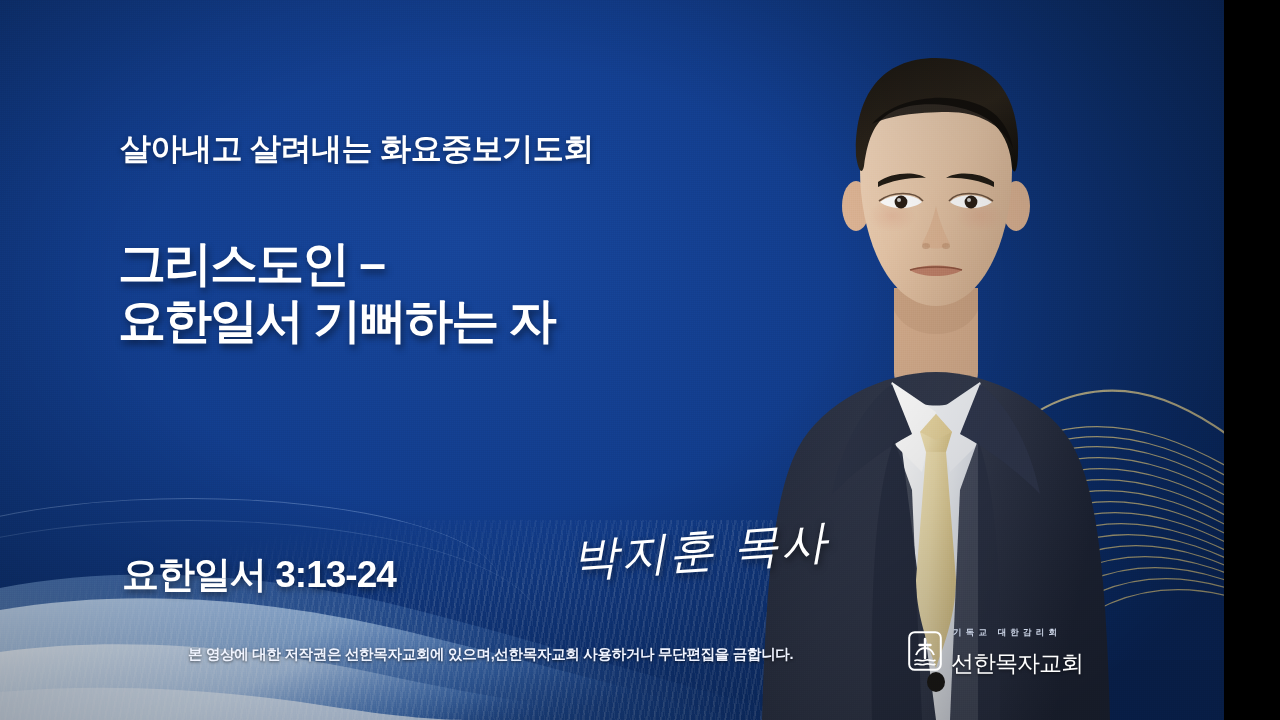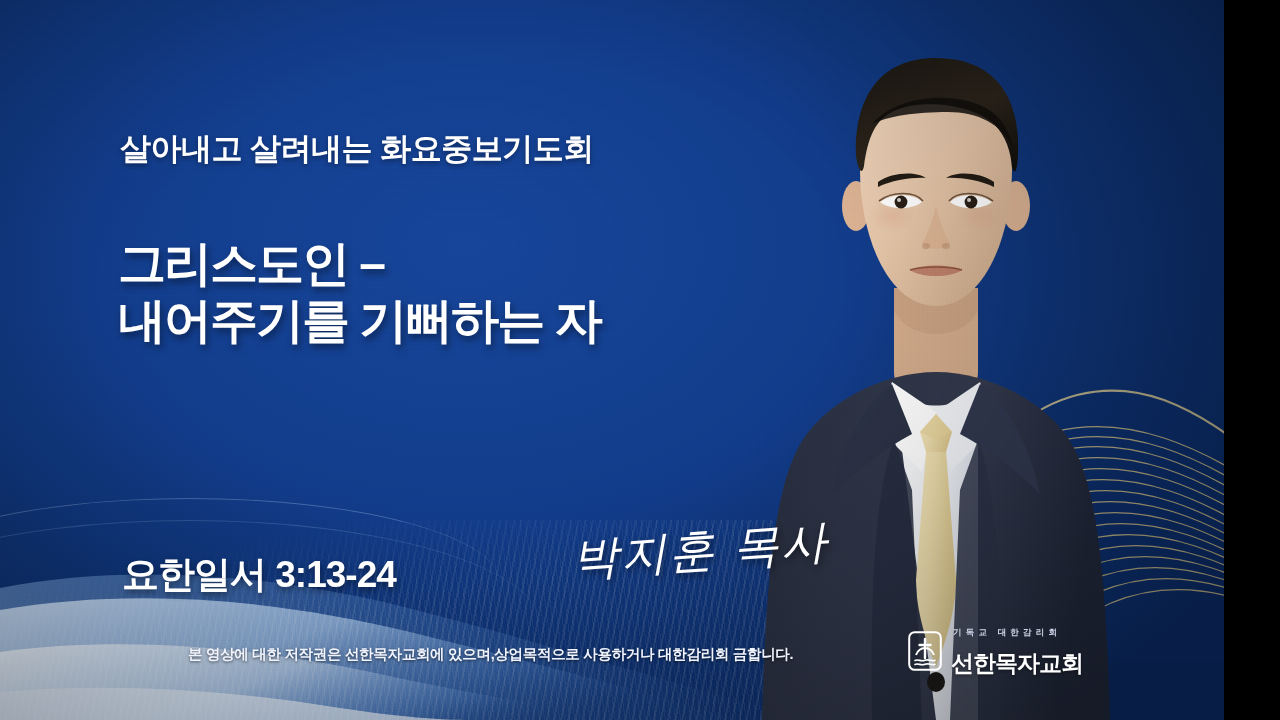--- a/index.html
+++ b/index.html
@@ -117,21 +117,21 @@
     display:flex; align-items:center; gap:9px;
   }
   .logo-mark{ width:34px; height:40px; flex:0 0 auto; }
   .logo-text{ display:flex; flex-direction:column; line-height:1; }
   .logo-small{
     font-size:8.5px; letter-spacing:4.2px; color:#cfd8ea;
     font-weight:600; margin-bottom:15px; margin-left:2px;
     white-space:nowrap;
   }
   .logo-big{
-    font-size:23px; font-weight:700; color:#ffffff; letter-spacing:-1px;
+    font-size:23px; font-weight:400; color:#ffffff; letter-spacing:-1px;
     white-space:nowrap;
     text-shadow:0 1px 3px rgba(0,0,0,.5);
   }
 </style>
 </head>
 <body>
 
 <div class="stage">
 
   <svg class="goldart" viewBox="0 0 300 330" preserveAspectRatio="none">
@@ -297,28 +297,28 @@
 
   <div class="noise"></div>
   <div class="vignette"></div>
 
   <div class="kicker">
     <span class="light">살아내고 살려내는 </span><b>화요중보기도회</b>
   </div>
 
   <div class="title">
     <div>그리스도인 –</div>
-    <div>내어주기를 기뻐하는 자</div>
+    <div>요한일서 기뻐하는 자</div>
   </div>
 
   <div class="verse">요한일서 3:13-24</div>
 
   <div class="speaker">박지훈 목사</div>
 
-  <div class="copyright">본 영상에 대한 저작권은 선한목자교회에 있으며,상업목적으로 사용하거나 대한감리회 금합니다.</div>
+  <div class="copyright">본 영상에 대한 저작권은 선한목자교회에 있으며,선한목자교회 사용하거나 무단편집을 금합니다.</div>
 
   <div class="logo">
     <svg class="logo-mark" viewBox="0 0 34 40">
       <rect x="1.2" y="1.2" width="31.6" height="37.6" rx="5.5" ry="5.5" fill="none" stroke="#ffffff" stroke-width="2"></rect>
       <path d="M17,8 L17,27" stroke="#ffffff" stroke-width="2.4" stroke-linecap="round"></path>
       <path d="M11.5,14 L22.5,14" stroke="#ffffff" stroke-width="2.4" stroke-linecap="round"></path>
       <path d="M8,24 C10,19 13,17 17,17 C21,17 24,19 26,24" fill="none" stroke="#ffffff" stroke-width="2"></path>
       <path d="M7,29.5 C10,27.8 13,31 17,29.3 C21,27.6 24,31 27,29.3" fill="none" stroke="#ffffff" stroke-width="1.6" stroke-linecap="round"></path>
       <path d="M7,33.5 C10,31.8 13,35 17,33.3 C21,31.6 24,35 27,33.3" fill="none" stroke="#ffffff" stroke-width="1.6" stroke-linecap="round"></path>
     </svg>

